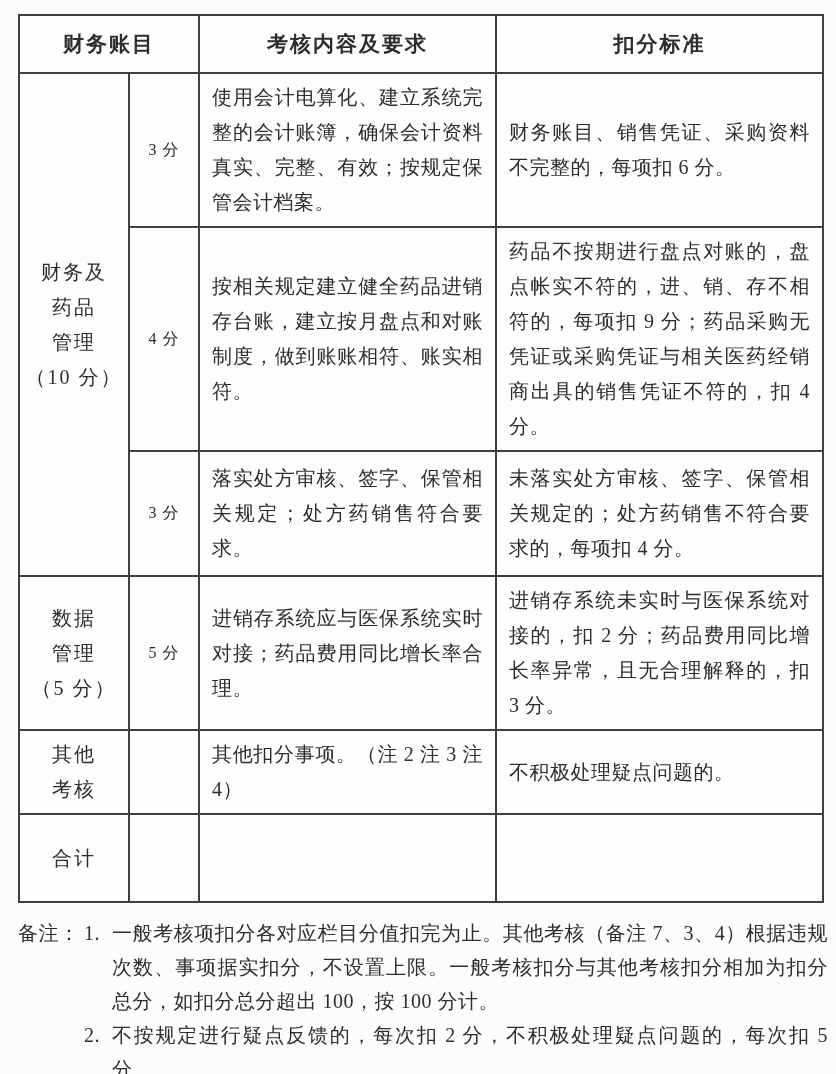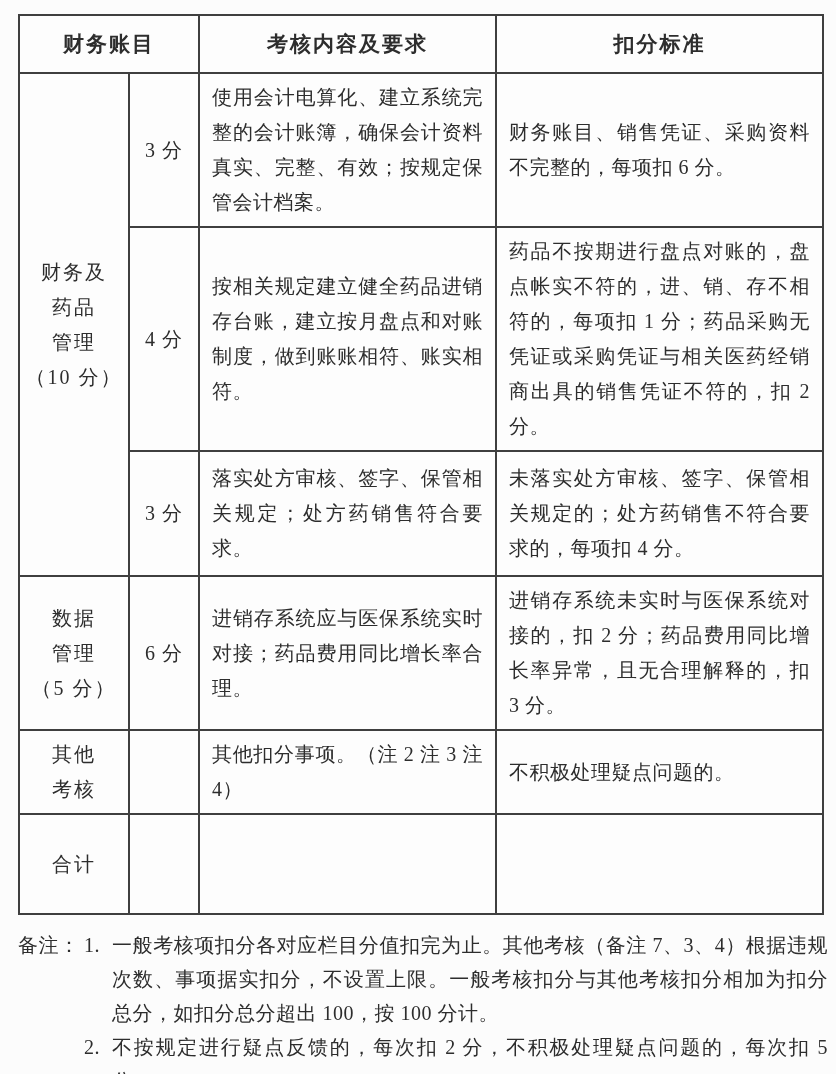--- a/index.html
+++ b/index.html
@@ -35,32 +35,32 @@
     font-weight:bold;
     letter-spacing:2px;
     text-align:center;
   }
   tr.h-head { height:58px; }
   tr.h-r1 { height:154px; }
   tr.h-r2 { height:194px; }
   tr.h-r3 { height:125px; }
   tr.h-r4 { height:133px; }
   tr.h-r5 { height:67px; }
-  tr.h-r6 { height:100px; }
+  tr.h-r6 { height:88px; }
   td.cat {
     text-align:center;
     font-size:20px;
     line-height:35px;
     letter-spacing:2px;
     white-space:pre-line;
     margin-left:28px;
   }
   td.score {
     text-align:center;
-    font-size:20px;
+    font-size:16px;
     letter-spacing:1px;
   }
   td.txt {
     font-size:20px;
     line-height:35px;
     letter-spacing:0.5px;
     text-align:justify;
     padding:6px 12px;
     margin-left:41px;
   }
@@ -103,34 +103,34 @@
 管理
 （10 分）</td>
       <td class="score">3 分</td>
       <td class="txt">使用会计电算化、建立系统完整的会计账簿，确保会计资料真实、完整、有效；按规定保管会计档案。</td>
       <td class="txt">财务账目、销售凭证、采购资料不完整的，每项扣 6 分。</td>
     </tr>
 
     <tr class="h-r2">
       <td class="score">4 分</td>
       <td class="txt">按相关规定建立健全药品进销存台账，建立按月盘点和对账制度，做到账账相符、账实相符。</td>
-      <td class="txt">药品不按期进行盘点对账的，盘点帐实不符的，进、销、存不相符的，每项扣 1 分；药品采购无凭证或采购凭证与相关医药经销商出具的销售凭证不符的，扣 2 分。</td>
+      <td class="txt">药品不按期进行盘点对账的，盘点帐实不符的，进、销、存不相符的，每项扣 9 分；药品采购无凭证或采购凭证与相关医药经销商出具的销售凭证不符的，扣 4 分。</td>
     </tr>
 
     <tr class="h-r3">
       <td class="score">3 分</td>
       <td class="txt">落实处方审核、签字、保管相关规定；处方药销售符合要求。</td>
       <td class="txt">未落实处方审核、签字、保管相关规定的；处方药销售不符合要求的，每项扣 4 分。</td>
     </tr>
 
     <tr class="h-r4">
       <td class="cat">数据
 管理
 （5 分）</td>
-      <td class="score">6 分</td>
+      <td class="score">5 分</td>
       <td class="txt">进销存系统应与医保系统实时对接；药品费用同比增长率合理。</td>
       <td class="txt">进销存系统未实时与医保系统对接的，扣 2 分；药品费用同比增长率异常，且无合理解释的，扣 3 分。</td>
     </tr>
 
     <tr class="h-r5">
       <td class="cat">其他
 考核</td>
       <td class="score"></td>
       <td class="txt">其他扣分事项。（注 2 注 3 注 4）</td>
       <td class="txt">不积极处理疑点问题的。</td>

